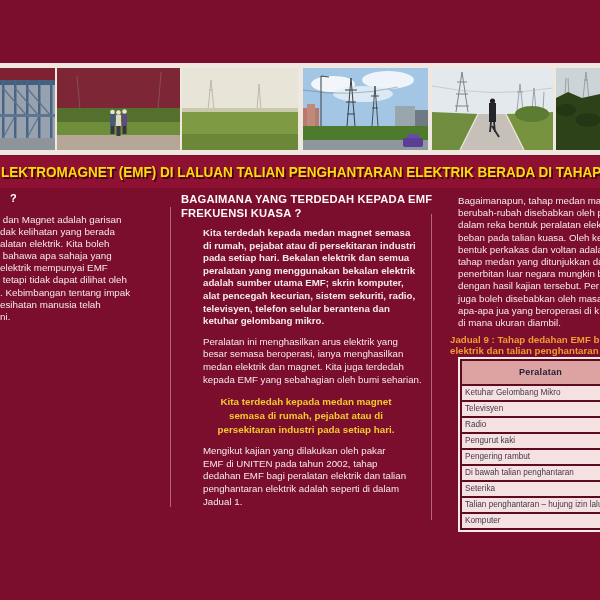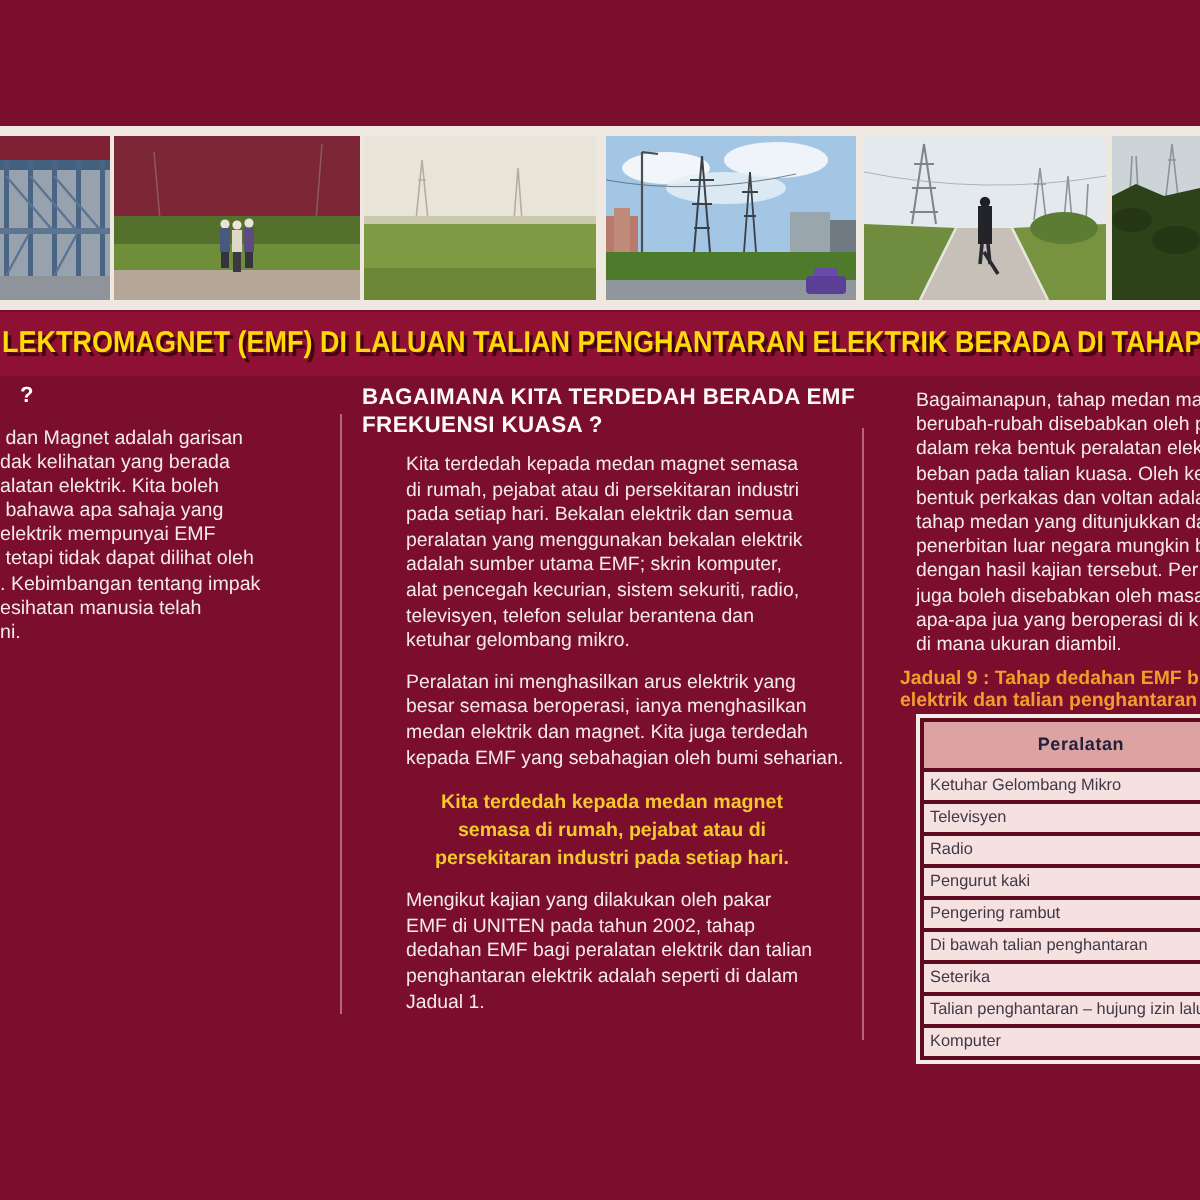--- a/index.html
+++ b/index.html
@@ -23,21 +23,21 @@
     transform:scaleX(.9); transform-origin:0 0;
   }
   
   .pre { white-space:pre; }
   .left-col  { position:absolute; left:0;     top:192px; width:169px; color:#f3e9ec; overflow:hidden; }
   .left-col .heading { font-size:11px; font-weight:bold; color:#ffffff; margin:0 0 10px 10px; }
   .left-col .para { font-size:9.8px; line-height:12.1px; margin:0 0 12px 0; }
   .mid-col   { position:absolute; left:181px; top:193px; width:250px; color:#f3e9ec; }
   .mid-col .heading { font-size:11.2px; font-weight:bold; line-height:13.5px; letter-spacing:.2px; color:#fdf8f9; }
   .mid-col .para { margin:8px 0 0 22px; font-size:9.7px; line-height:12.6px; }
-  .mid-col .para.first { margin-top:7px; }
+  .mid-col .para.first { margin-top:7px;font-weight:bold; }
   .pullquote { margin:9px 0 0 8px; width:234px; text-align:center;
     font-size:9.8px; line-height:14px; font-weight:bold; color:#f3c92e; }
   .right-col { position:absolute; left:450px; top:195px; width:150px; color:#f3e9ec; overflow:hidden; }
   .right-col .para { margin-left:8px; font-size:9.7px; line-height:12.2px; }
   .right-col .caption { margin:6px 0 0 0; font-size:9.7px; line-height:10.5px; font-weight:bold; color:#ef9d2e; }
   
   .divider { position:absolute; width:1px; background:rgba(224,176,190,.55); }
   #div1 { left:170px; top:207px; height:300px; }
   #div2 { left:431px; top:214px; height:306px; }
   
@@ -157,21 +157,21 @@
 elektrik mempunyai EMF
  tetapi tidak dapat dilihat oleh
 . Kebimbangan tentang impak
 esihatan manusia telah
 ni.</div>
   </div>
 
   <div class="divider" id="div1"></div>
 
   <div class="mid-col">
-    <div class="heading pre">BAGAIMANA KITA TERDEDAH BERADA EMF
+    <div class="heading pre">BAGAIMANA YANG TERDEDAH KEPADA EMF
 FREKUENSI KUASA ?</div>
     <div class="para pre first">Kita terdedah kepada medan magnet semasa
 di rumah, pejabat atau di persekitaran industri
 pada setiap hari. Bekalan elektrik dan semua
 peralatan yang menggunakan bekalan elektrik
 adalah sumber utama EMF; skrin komputer,
 alat pencegah kecurian, sistem sekuriti, radio,
 televisyen, telefon selular berantena dan
 ketuhar gelombang mikro.</div>
     <div class="para pre">Peralatan ini menghasilkan arus elektrik yang

